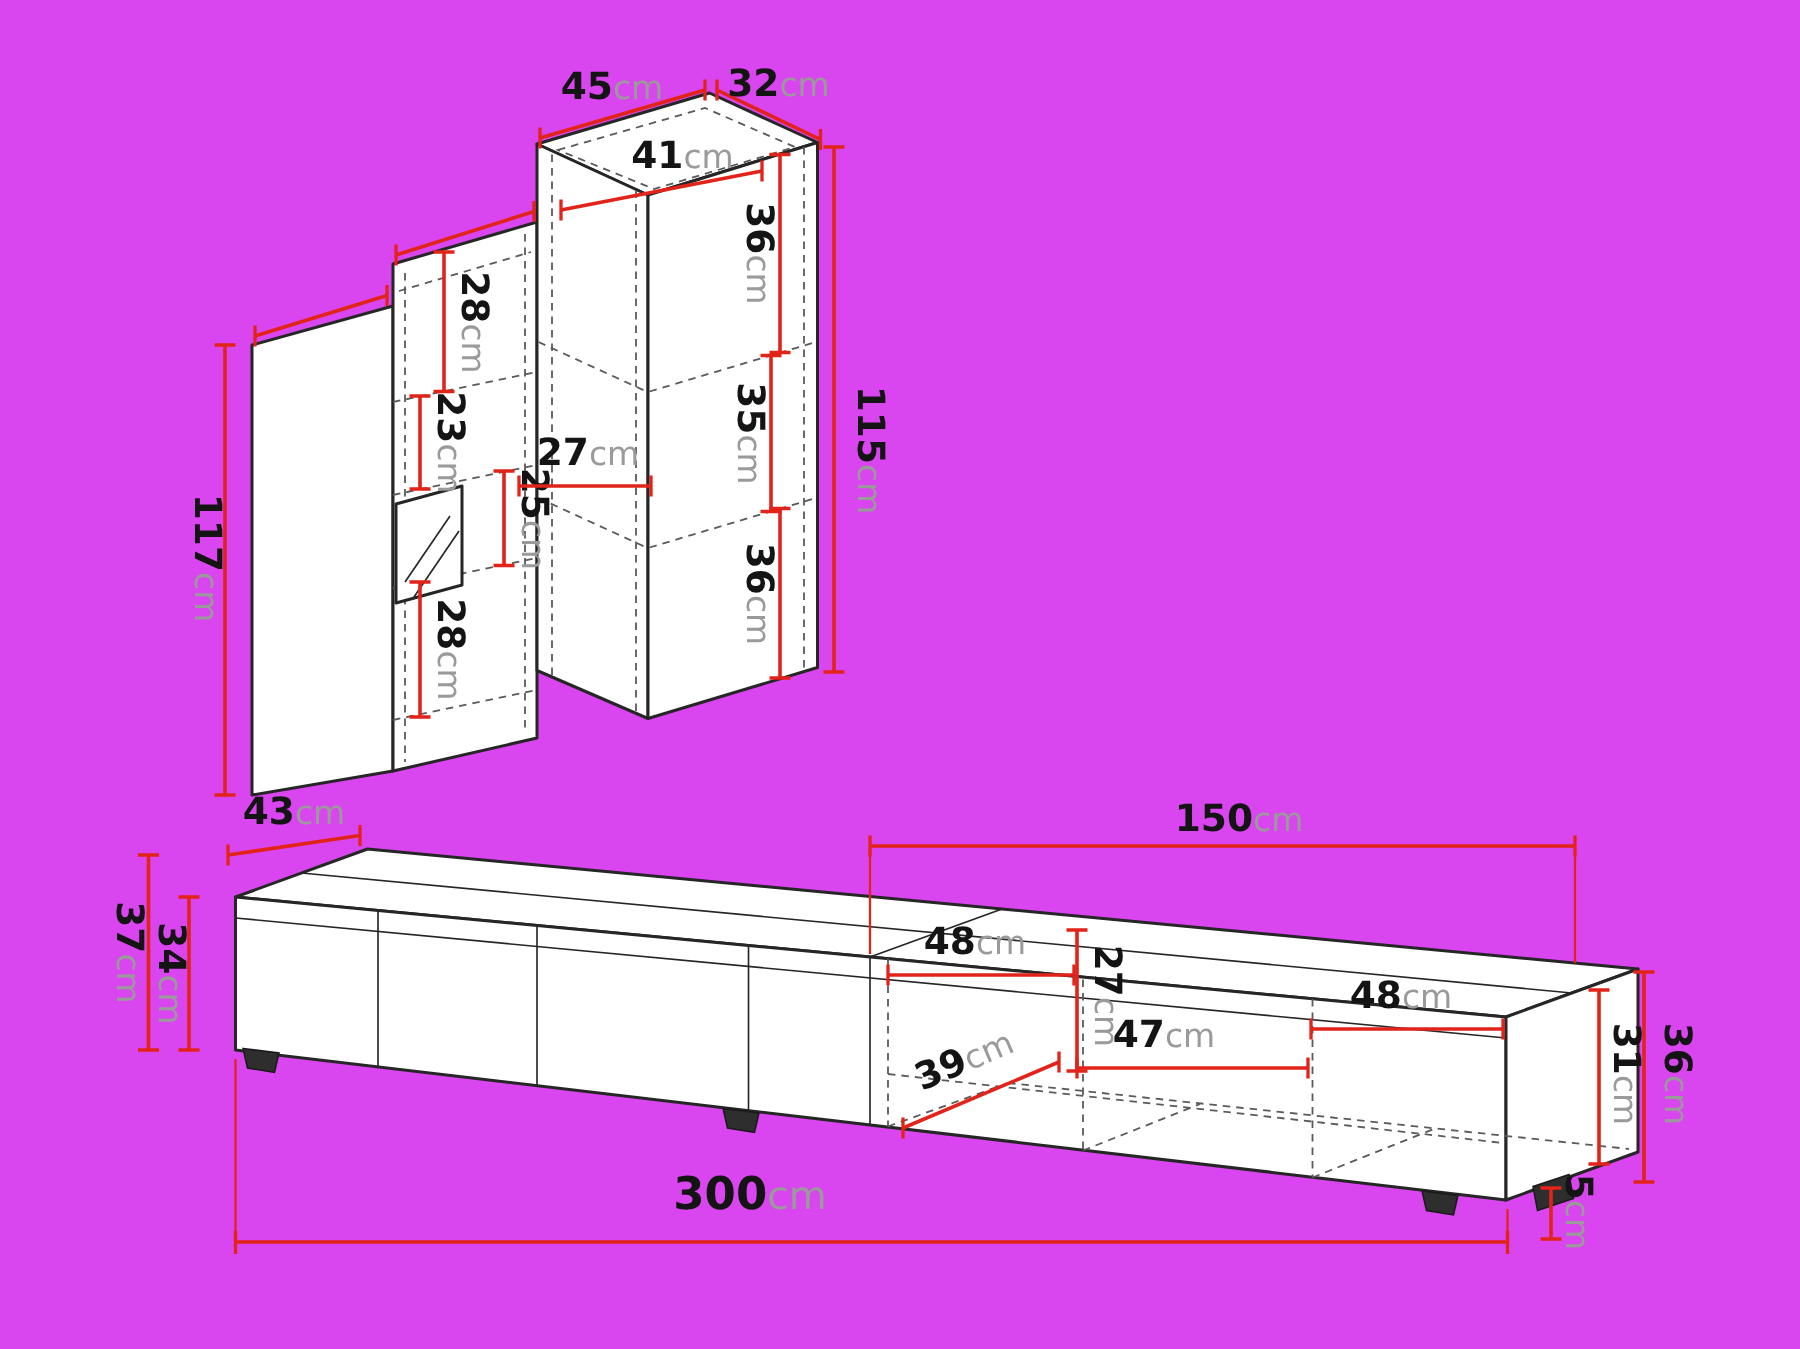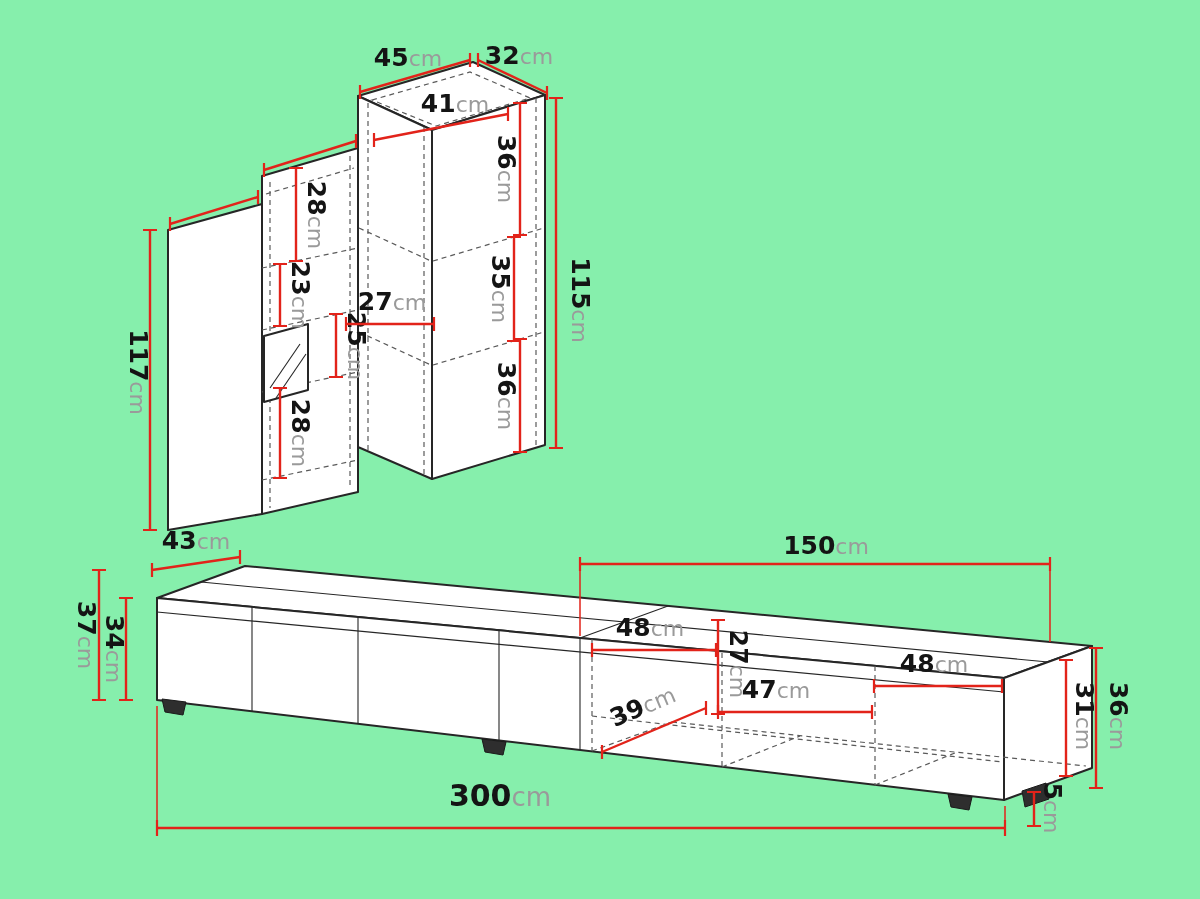--- a/index.html
+++ b/index.html
@@ -1,16 +1,16 @@
 <!DOCTYPE html>
 <html><head>
 <meta charset="utf-8">
 <style>
   html,body{margin:0;padding:0;background:#ffffff;}
-  .stage{width:1200px;height:899px;position:relative;background:#86efac;overflow:hidden;}
+  .stage{width:1200px;height:899px;position:relative;background:#d946ef;overflow:hidden;}
   svg{display:block;}
   .outline{fill:#ffffff;stroke:#262626;stroke-width:2;stroke-linejoin:round;}
   .thin{stroke:#262626;stroke-width:1.1;fill:none;}
   .dashed{stroke:#5a5a5a;stroke-width:1.2;fill:none;stroke-dasharray:5 4;}
   .dim-line{stroke:#e2231a;stroke-width:2.4;fill:none;}
   .dim-ext{stroke:#e2231a;stroke-width:1.5;fill:none;}
   .tick{stroke:#e2231a;stroke-width:2.2;fill:none;}
   .foot{fill:#2e2e2e;stroke:#1a1a1a;stroke-width:1;}
   text.dim{font-family:"DejaVu Sans","Liberation Sans",sans-serif;text-anchor:middle;}
   .v{font-size:25px;font-weight:bold;fill:#141414;}

